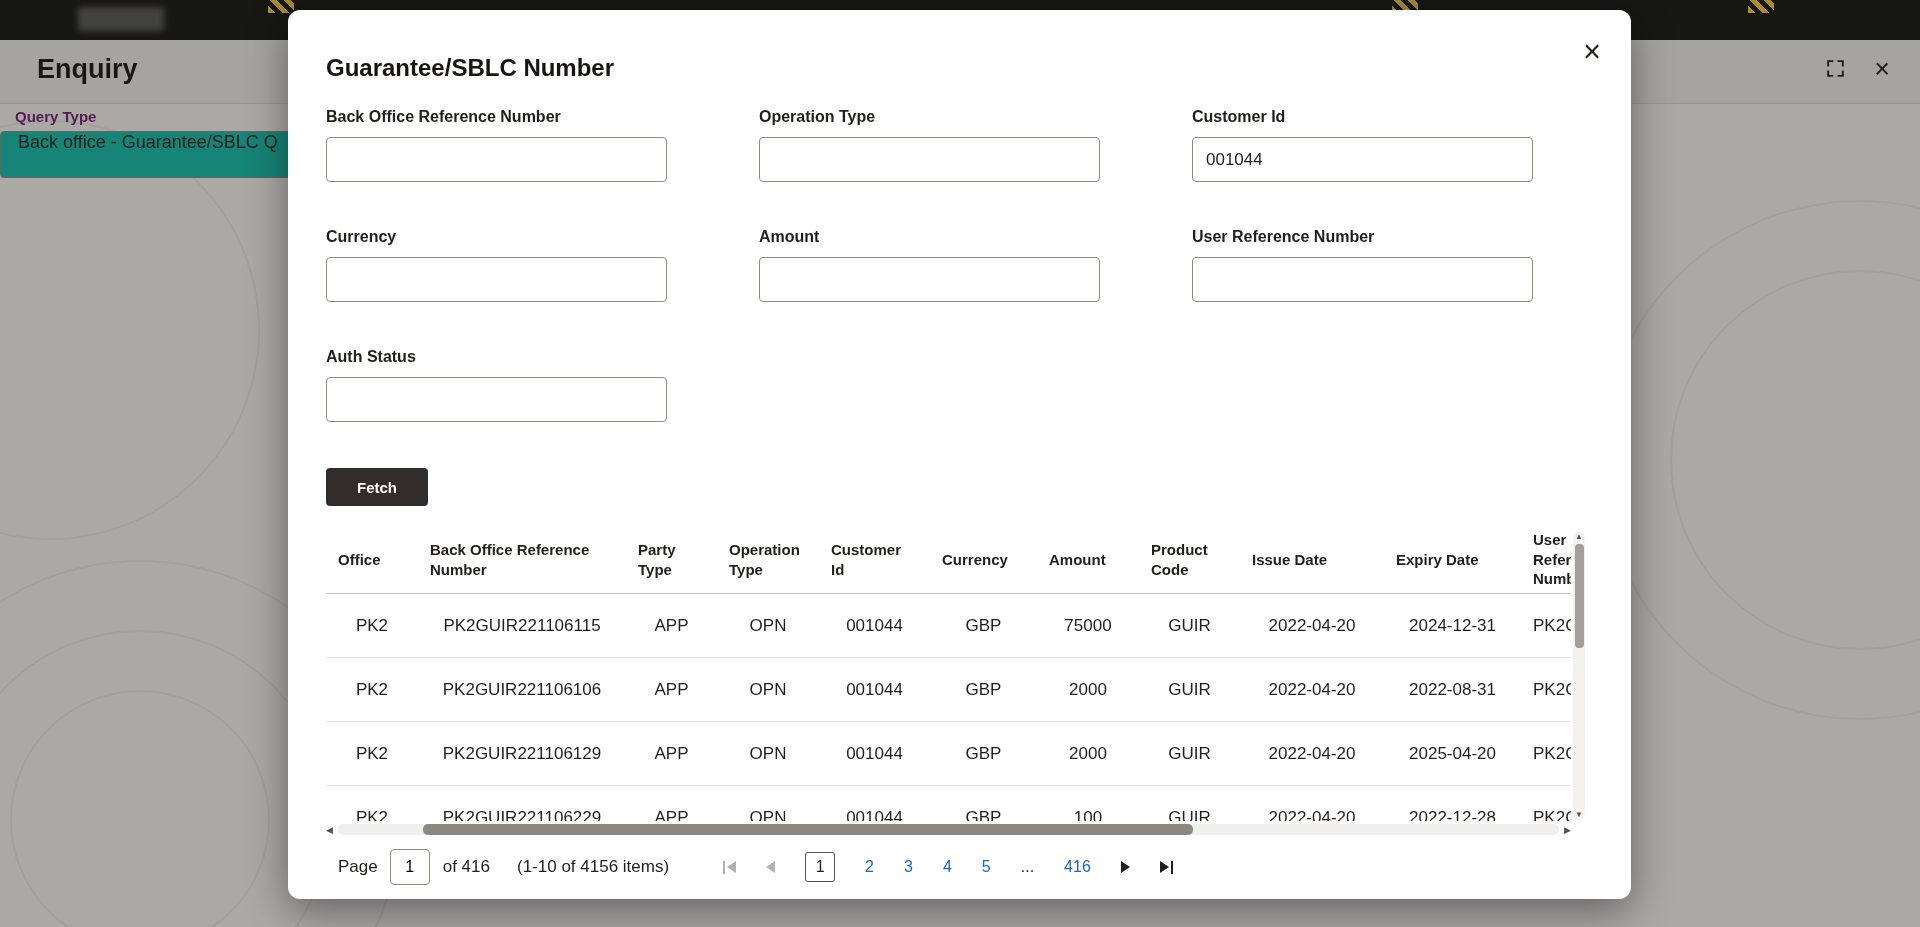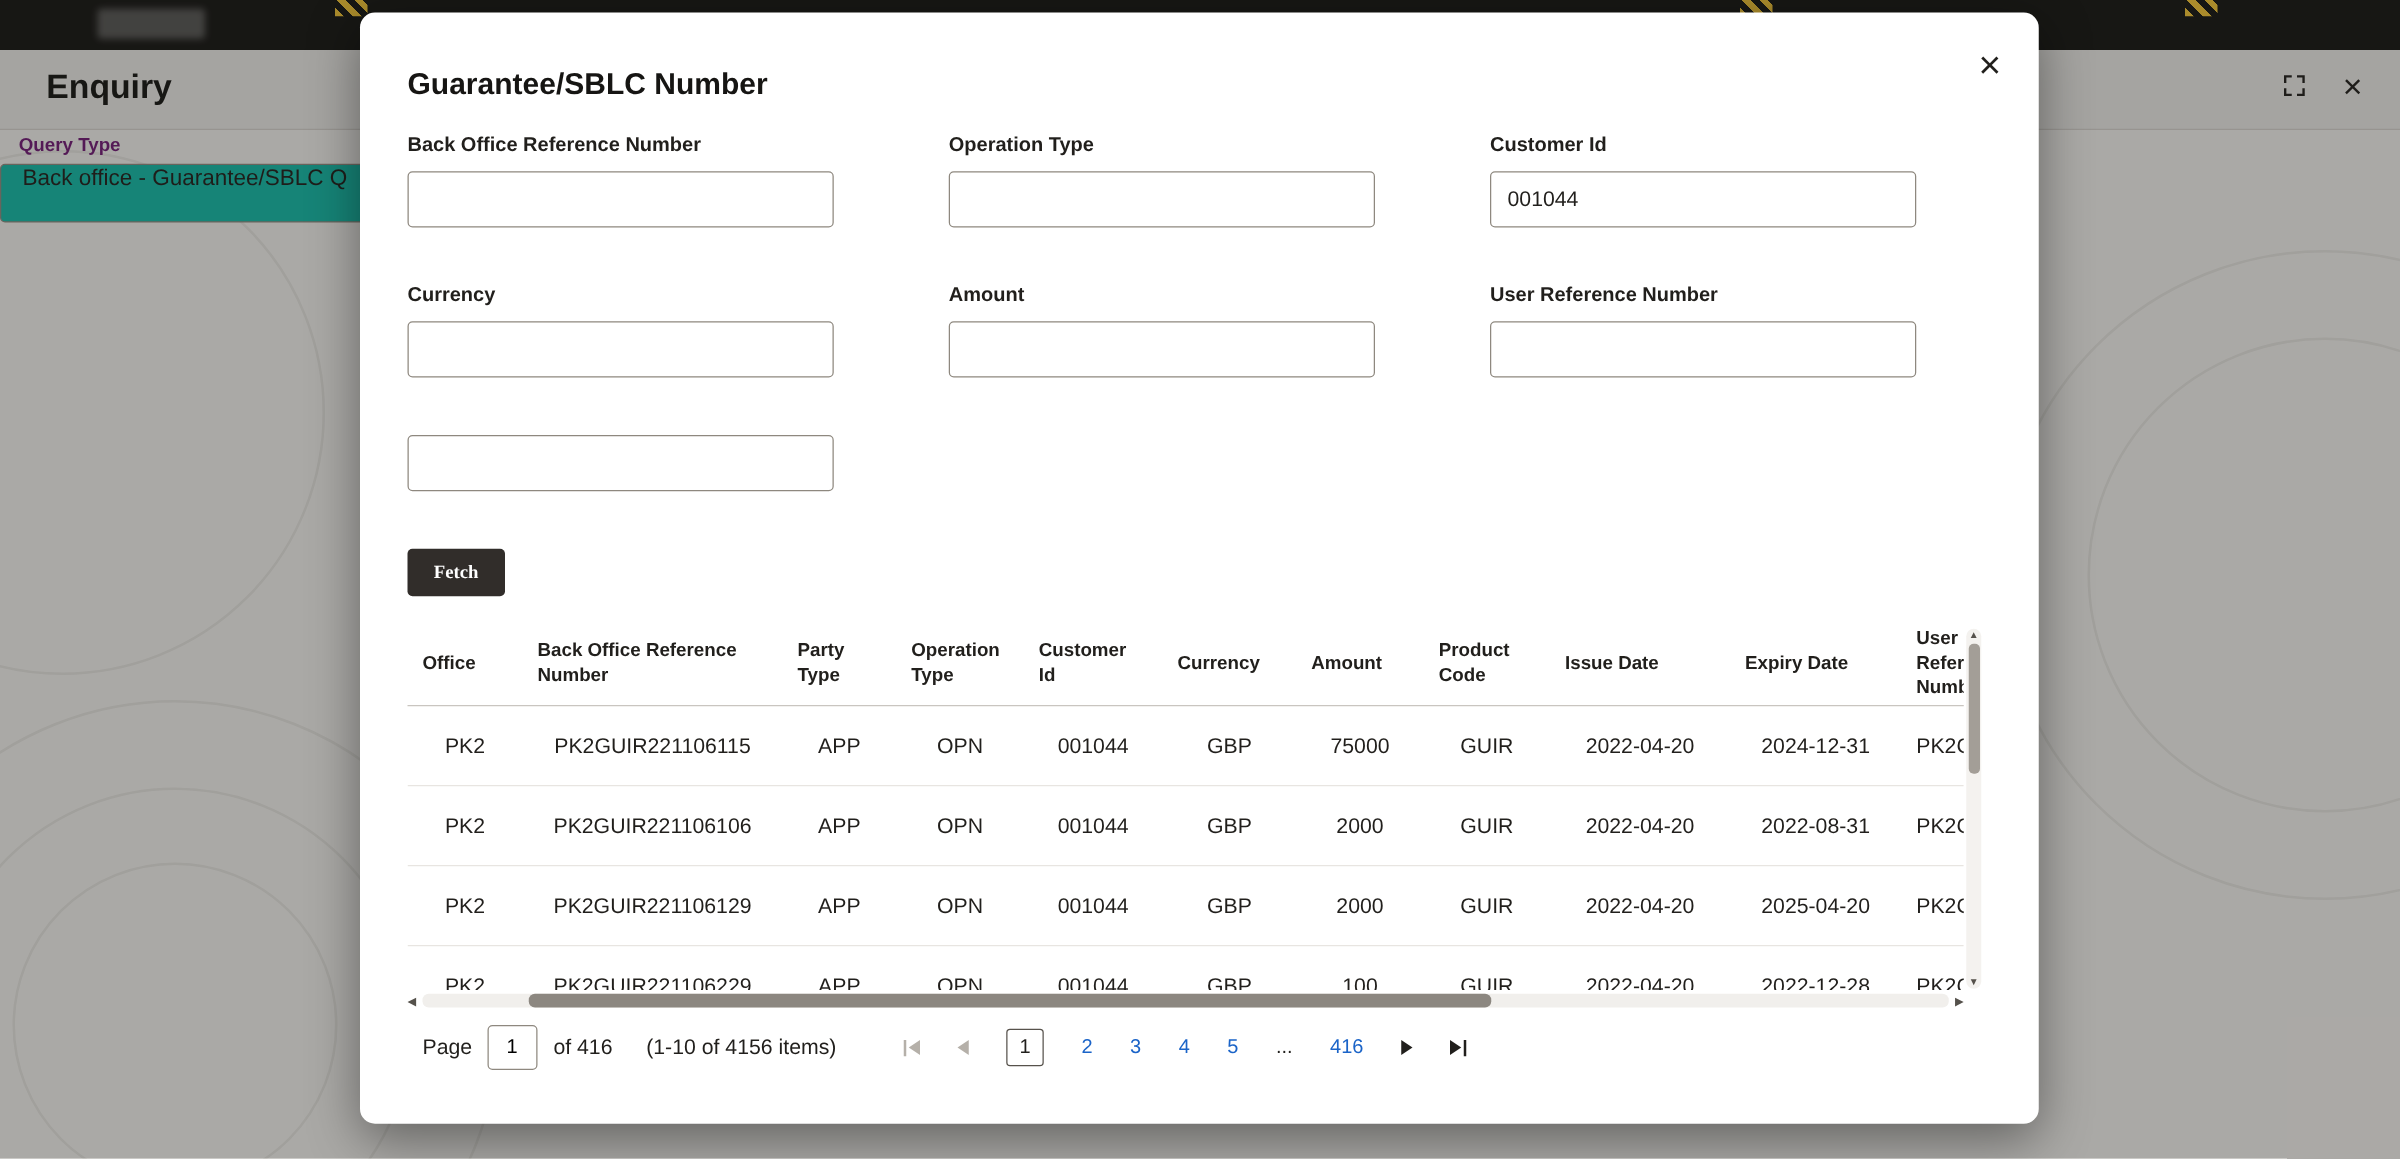--- a/index.html
+++ b/index.html
@@ -49,21 +49,21 @@
     font-size:31px; line-height:1; color:#211f1c; cursor:pointer; padding:2px 6px; }
   .modal-title { margin:44px 0 0; font-size:24px; font-weight:700; color:#161513; }
 
   .form-grid { margin-top:26px; display:grid; grid-template-columns:repeat(3,341px);
     column-gap:92px; row-gap:46px; }
   .field label { display:block; font-size:16px; font-weight:600; color:#211f1c; margin-bottom:7px; height:22px; }
   .field input { width:100%; height:45px; border:1px solid #8e887f; border-radius:4px;
     font-size:17px; padding:0 13px; color:#211f1c; font-family:inherit; background:#fff; }
 
   .fetch-btn { margin-top:46px; background:#312d2a; color:#ffffff; border:none; border-radius:4px;
-    height:38px; padding:0 21px; font-size:15px; font-weight:600; cursor:pointer; font-family:Liberation Serif, serif; }
+    height:38px; padding:0 31px; font-size:15px; font-weight:600; cursor:pointer; font-family:Liberation Sans, sans-serif; }
 
   
   .table-area { position:relative; margin-top:20px; width:1267px; }
   .thead { display:flex; width:1245px; height:68px; align-items:center; border-bottom:1px solid #c9c5c0; }
   .th { font-size:15px; font-weight:700; color:#211f1c; padding:0 12px; line-height:1.3;
     overflow:hidden; max-height:60px; }
   .tbody { width:1245px; height:227px; overflow:hidden;text-align:center; }
   .tr { display:flex; height:64px; align-items:center; border-bottom:1px solid #e8e5e1; cursor:pointer; }
   .td { padding:0 12px; font-size:17px; color:#211f1c; white-space:nowrap; overflow:hidden; }
   .c0{width:92px;} .c1{width:208px;} .c2{width:91px;} .c3{width:102px;} .c4{width:111px;}
@@ -159,20 +159,21 @@
     </div>
     <div class="field">
       <label>Amount</label>
       <input value="" style="">
     </div>
     <div class="field">
       <label>User Reference Number</label>
       <input value="" style="">
     </div>
     <div class="field">
+      <label>Auth Status</label>
       <input value="" style="">
     </div>
   </div>
 
   <button class="fetch-btn">Fetch</button>
 
   <div class="table-area">
     <div class="thead">
         <div class="th c0">Office</div>
         <div class="th c1">Back Office Reference Number</div>

